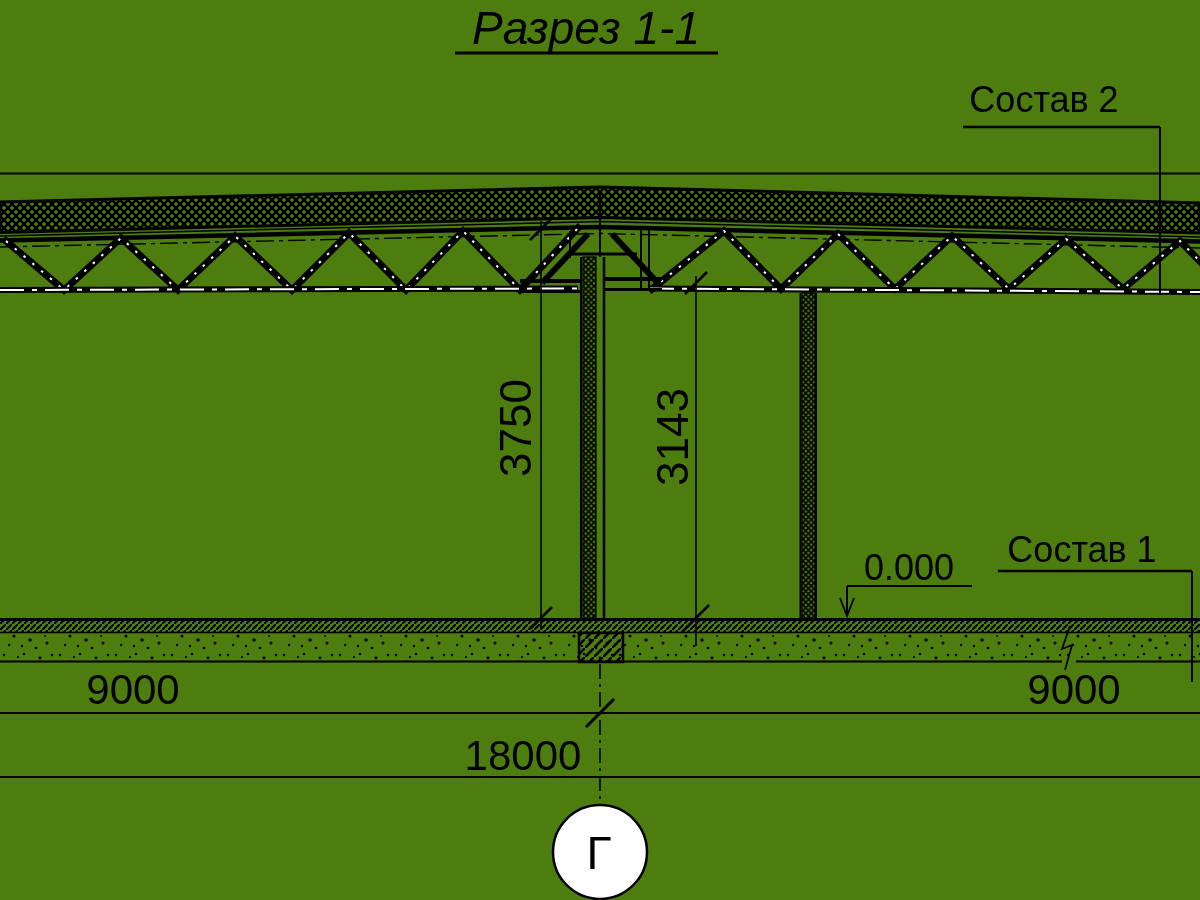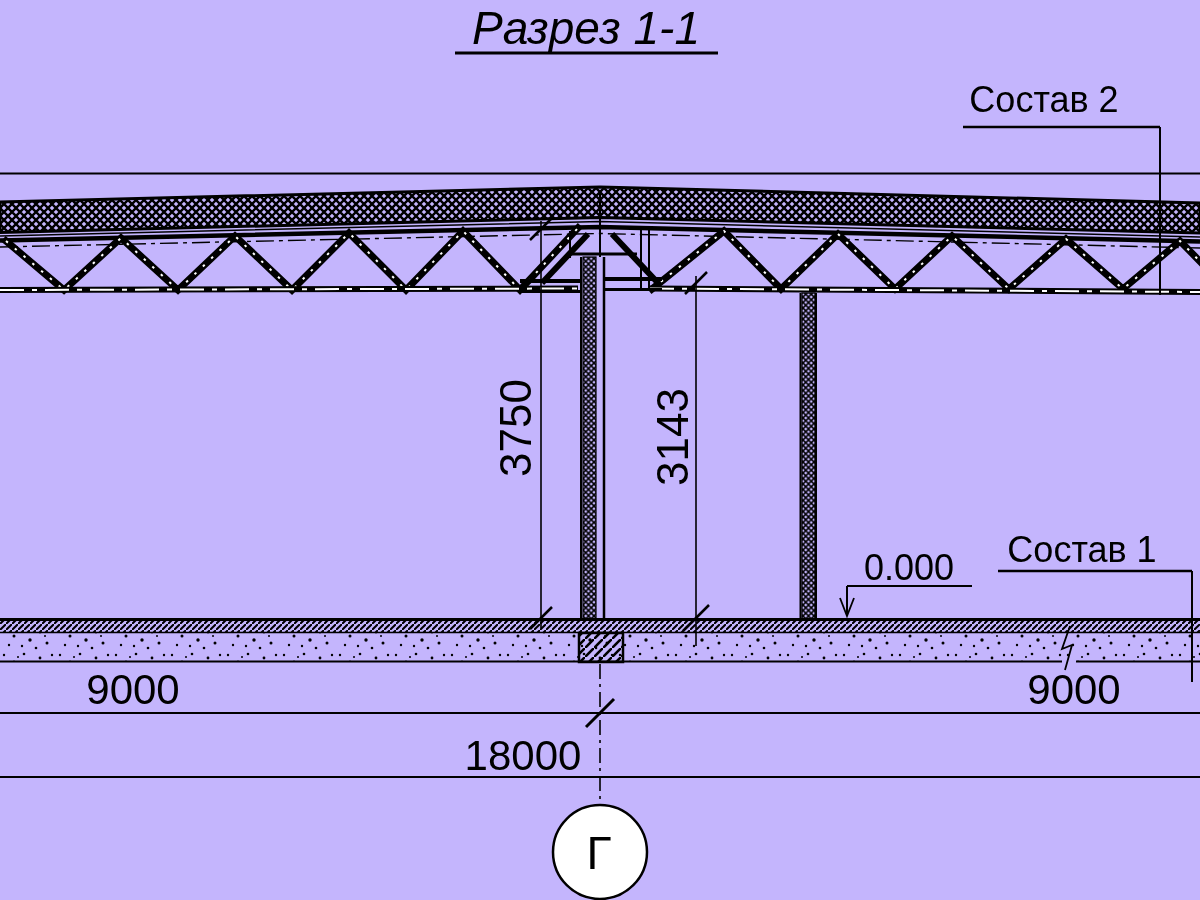--- a/index.html
+++ b/index.html
@@ -1,17 +1,17 @@
 <!DOCTYPE html>
 <html><head>
 <meta charset="utf-8">
 <style>
   html,body{margin:0;padding:0;background:#ffffff;}
   .sheet{
-    width:1200px;height:900px;background:#c4b5fd;position:relative;overflow:hidden;
+    width:1200px;height:900px;background:#4d7c0f;position:relative;overflow:hidden;
     font-family:"Liberation Sans", sans-serif;
     text-align:center;
   }
   svg{display:block;}
   text{fill:#000;}
 </style>
 </head>
 <body>
 
 <div class="sheet">

